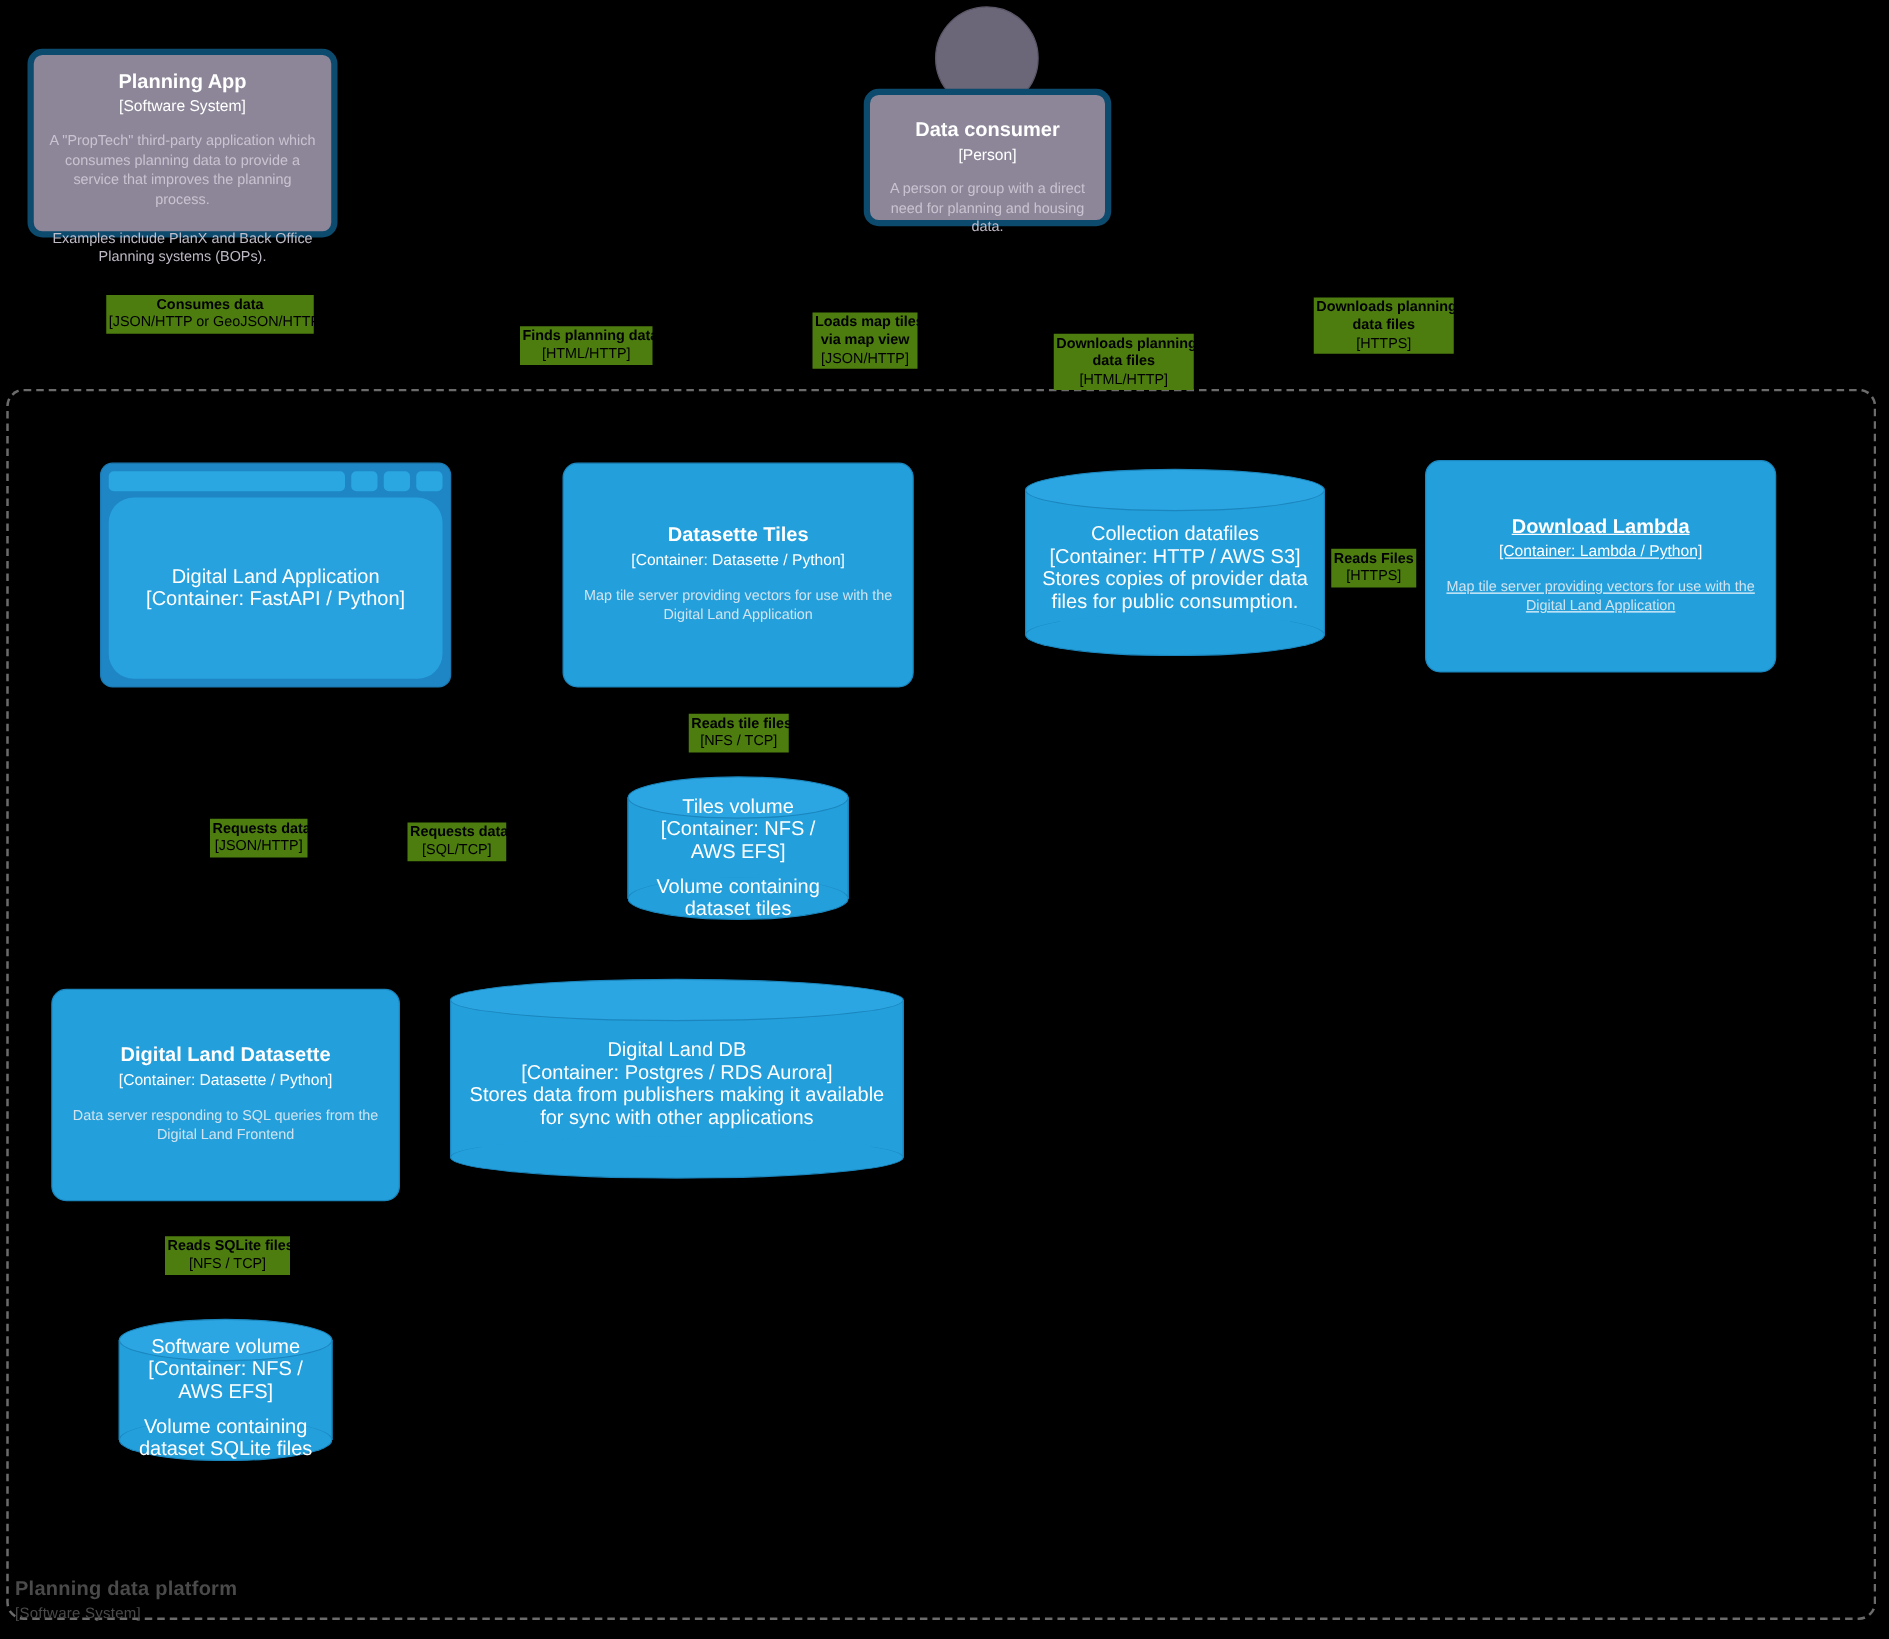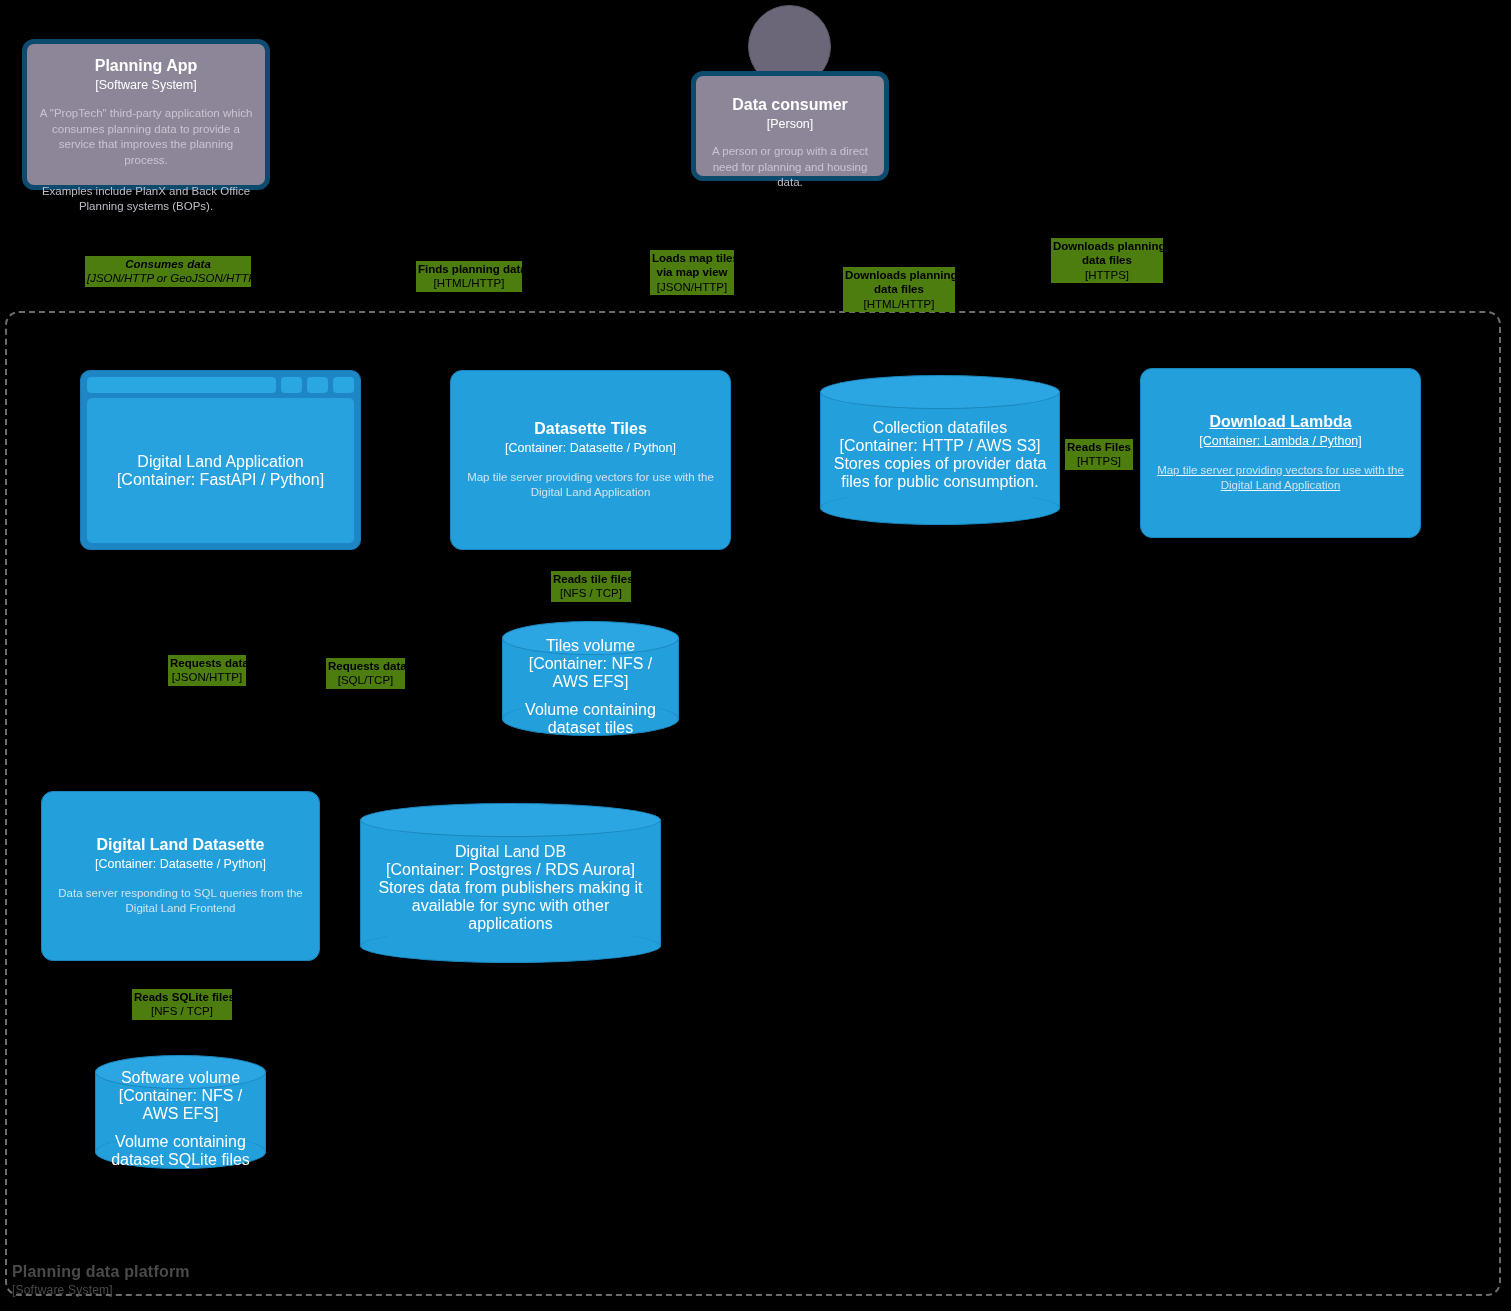--- a/index.html
+++ b/index.html
@@ -118,21 +118,21 @@
     background: #2aa6e0;
     border-radius: 4px;
   }
   .browser-bar .dot {
     width: 21px;
     background: #2aa6e0;
     border-radius: 4px;
   }
   .browser-body {
     background: #27a2de;
-    border-radius: 5px;
+    border-radius: 20px;
     height: calc(100% - 21px);
     display: flex;
     flex-direction: column;
     align-items: center;
     justify-content: center;
     color: #fff;
     text-align: center;
     padding: 0 10px;
   }
 
@@ -220,21 +220,21 @@
 Examples include PlanX and Back Office Planning systems (BOPs).</div>
   </div>
 
   <div class="person-head" style="left:748px; top:5px; width:83px; height:83px;"></div>
   <div class="node purple-box" style="left:691px; top:71px; width:198px; height:110px; padding:19px 12px 10px 12px; justify-content:flex-start;">
     <div class="title">Data consumer</div>
     <div class="tech">[Person]</div>
     <div class="desc" style="margin-top:12px;">A person or group with a direct need for planning and housing data.</div>
   </div>
 
-  <div class="rel-label" style="left:85px; top:256px; width:166px;font-style:italic;">
+  <div class="rel-label" style="left:85px; top:236px; width:166px;">
     <span class="rl-name">Consumes data</span>
     <span class="rl-tech">[JSON/HTTP or GeoJSON/HTTP]</span>
   </div>
 
   <div class="rel-label" style="left:416px; top:261px; width:106px;">
     <span class="rl-name">Finds planning data</span>
     <span class="rl-tech">[HTML/HTTP]</span>
   </div>
 
   <div class="rel-label" style="left:650px; top:250px; width:84px;">
@@ -321,21 +321,21 @@
     <span class="rl-name">Requests data</span>
     <span class="rl-tech">[SQL/TCP]</span>
   </div>
 
   <div class="node blue-box" style="left:41px; top:791px; width:279px; height:170px; justify-content:center; padding:0 12px;">
     <div class="title">Digital Land Datasette</div>
     <div class="tech">[Container: Datasette / Python]</div>
     <div class="desc">Data server responding to SQL queries from the Digital Land Frontend</div>
   </div>
 
-  <div class="cyl" style="left:360px; top:803px; width:301px; height:160px;">
+  <div class="cyl" style="left:360px; top:783px; width:363px; height:160px;">
     <div class="cyl-body"></div>
     <div class="cyl-bottom"></div>
     <div class="cyl-top"></div>
     <div class="cyl-content">
       <div class="title">Digital Land DB</div>
       <div class="tech">[Container: Postgres / RDS Aurora]</div>
       <div class="desc">Stores data from publishers making it available for sync with other applications</div>
     </div>
   </div>
 

